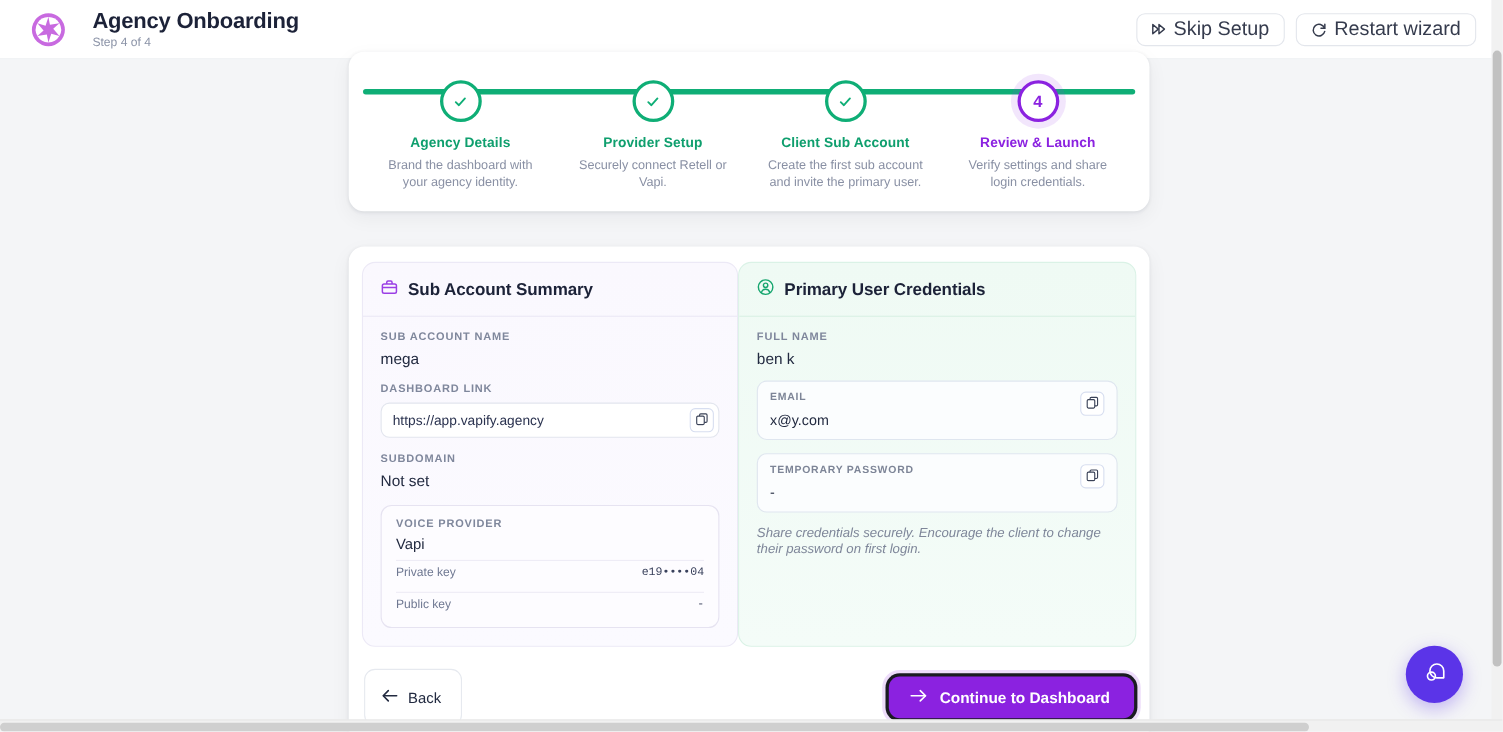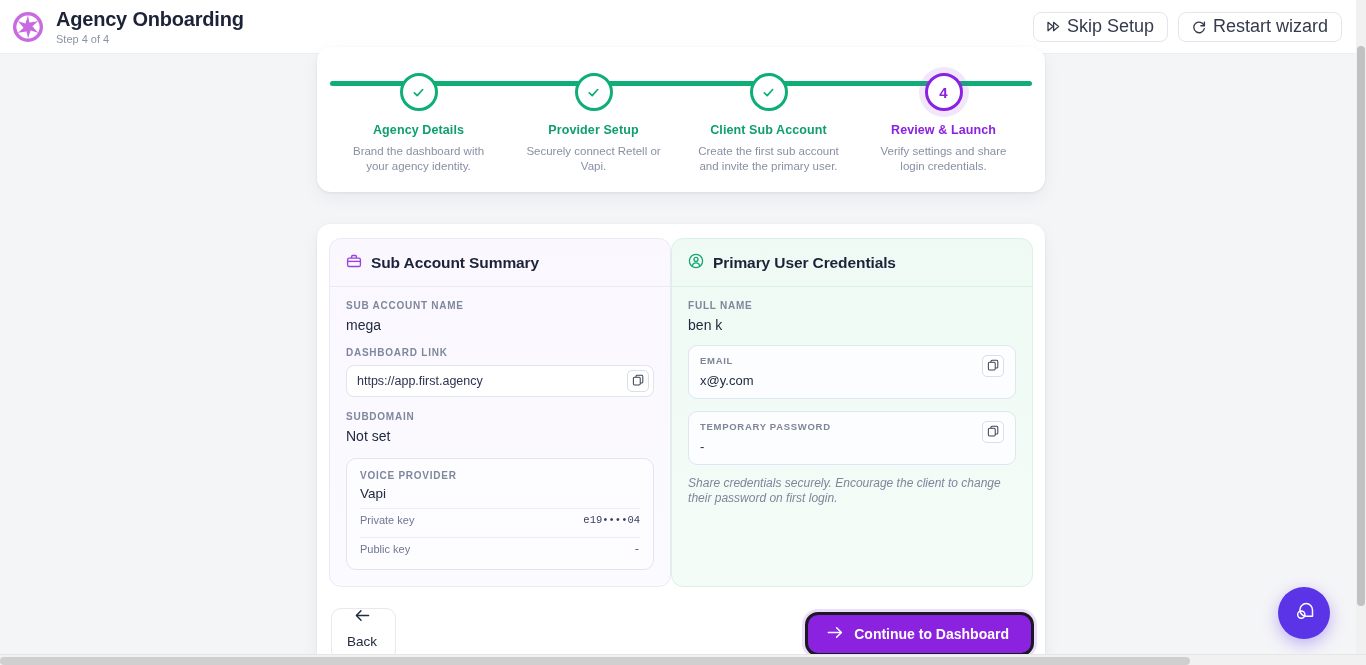--- a/index.html
+++ b/index.html
@@ -11,21 +11,21 @@
   }
   body { position: relative; }
 
   
   .topbar {
     position: absolute; top: 0; left: 0; width: 1356px; height: 54px;
     background: #ffffff;
     border-bottom: 1px solid #eceef1;
     display: flex; align-items: center;
   }
-  .brand { display: flex; align-items: center; gap: 12px; padding-left: 12px; }
+  .brand { display: flex; align-items: center; gap: 24px; padding-left: 28px; }
   .logo { width: 32px; height: 32px; flex: 0 0 32px; }
   .brand-text { display: flex; flex-direction: column; justify-content: center; }
   .app-title {
     font-size: 20px; font-weight: bold; color: #1c2238;
     letter-spacing: -0.2px; line-height: 22px;
   }
   .app-sub { font-size: 11px; color: #8b93a7; line-height: 14px; margin-top: 2px; }
 
   .topbar-actions {
     margin-left: auto; display: flex; align-items: center; gap: 10px;
@@ -162,21 +162,20 @@
   .panel-footer {
     position: absolute; left: 0; right: 0; bottom: 0; height: 82px;
     display: flex; align-items: center; justify-content: space-between;
     padding: 0 14px 20px;
   }
   .back-btn {
     height: 52px; display: inline-flex; align-items: center; gap: 9px;
     padding: 0 18px 0 15px; border: 1px solid #e6e9ef; border-radius: 10px;
     background: #fff; color: #222a40; font-size: 13.5px; cursor: pointer;
     font-family: "Liberation Sans", sans-serif;
-    flex-direction: column;
   }
   .primary-btn {
     height: 38px; display: inline-flex; align-items: center; gap: 11px;
     padding: 0 22px 0 19px; border-radius: 10px; border: none;
     background: #8b22e0; color: #fff; font-size: 14px; font-weight: bold;
     cursor: pointer; font-family: "Liberation Sans", sans-serif;
     box-shadow: 0 0 0 3px #1a1b22, 0 0 0 6px rgba(155,63,229,.18);
   }
 
   
@@ -313,21 +312,21 @@
             </svg>
           </span>
           <span>Sub Account Summary</span>
         </div>
         <div class="card-body">
           <div class="field-label">SUB ACCOUNT NAME</div>
           <div class="field-value">mega</div>
 
           <div class="field-label" style="margin-top:14px">DASHBOARD LINK</div>
           <div class="linkbox">
-            <span class="txt">https://app.first.agency</span>
+            <span class="txt">https://app.vapify.agency</span>
             <button class="copy-btn">
               <span>
                 <svg width="12" height="12" viewBox="0 0 14 14" fill="none" stroke="#3a4257" stroke-width="1.2" stroke-linejoin="round">
                   <rect x="4.6" y="1.5" width="8" height="9" rx="1.3" fill="#fff"></rect>
                   <rect x="1.6" y="3.8" width="8" height="9" rx="1.3" fill="#fff"></rect>
                 </svg>
               </span>
             </button>
           </div>
 

